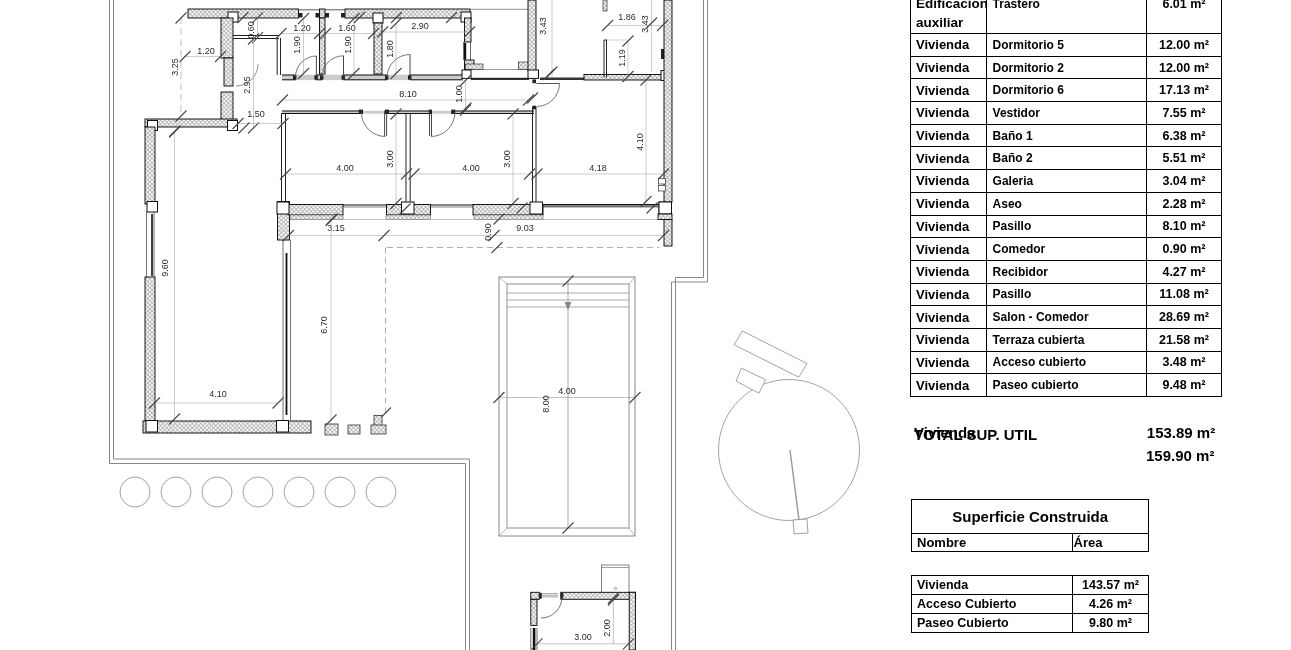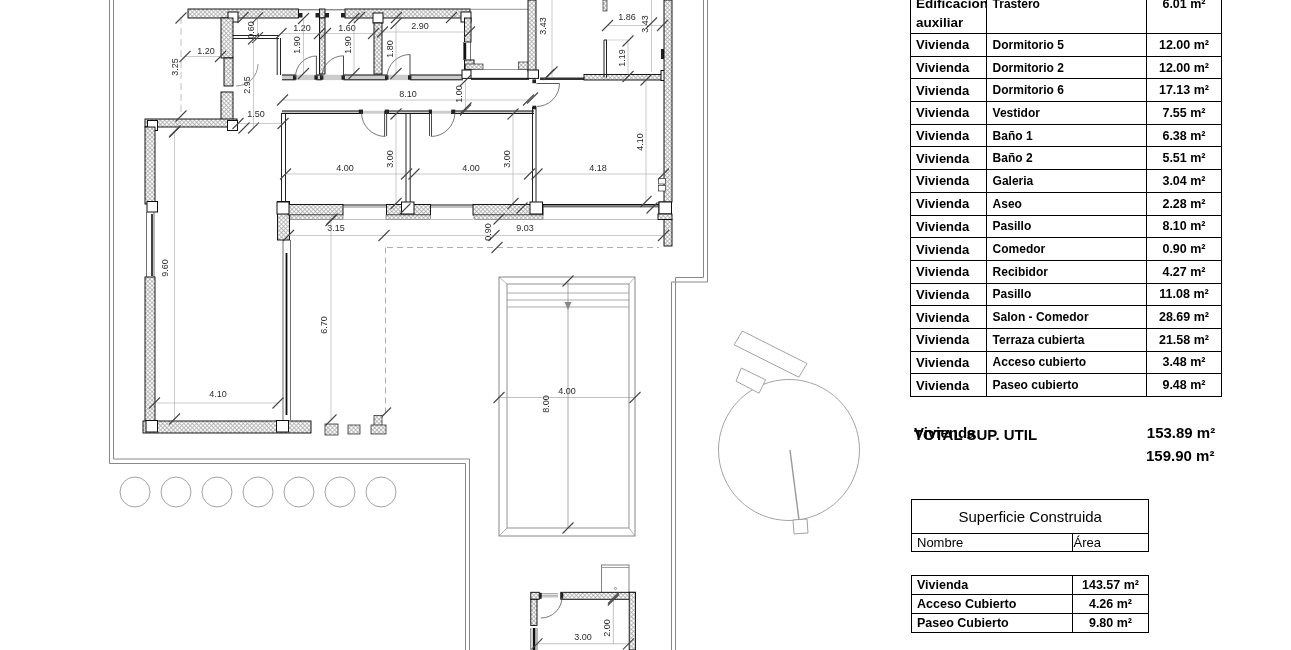--- a/index.html
+++ b/index.html
@@ -7,21 +7,21 @@
 svg{position:absolute;left:0;top:0}
 table{border-collapse:collapse;table-layout:fixed}
 td{border:1.2px solid #000;font-weight:bold;color:#000;overflow:hidden;white-space:nowrap}
 #t1{position:absolute;left:910px;top:-14px;width:311px}
 #t1 td{height:22.7px;padding:0}
 #t1 .c1{width:75.6px;font-size:13px;padding-left:5px}
 #t1 .c2{width:160.6px;font-size:12px;padding-left:6px}
 #t1 .c3{width:74.6px;font-size:12.5px;text-align:center}
 .sumrow{position:absolute;font-weight:bold;color:#000}
 #t2{position:absolute;left:911px;top:499px;width:237.4px}
-#t2 td{font-weight:normal}
+#t2 td{font-weight:bold}
 #t3{position:absolute;left:911px;top:575px;width:237.4px}
 #t3 td{height:18.9px;padding:0;font-size:12.5px}
 #t3 .c1{width:160.6px;padding-left:5px}
 #t3 .c3{width:76.8px;text-align:center}
 </style></head>
 <body>
 <div id="wrap">
 <svg width="1291" height="650" viewBox="0 0 1291 650" font-family="Liberation Sans,sans-serif">
 <defs>
 <pattern id="hat" patternUnits="userSpaceOnUse" width="3" height="3" patternTransform="rotate(45)">

